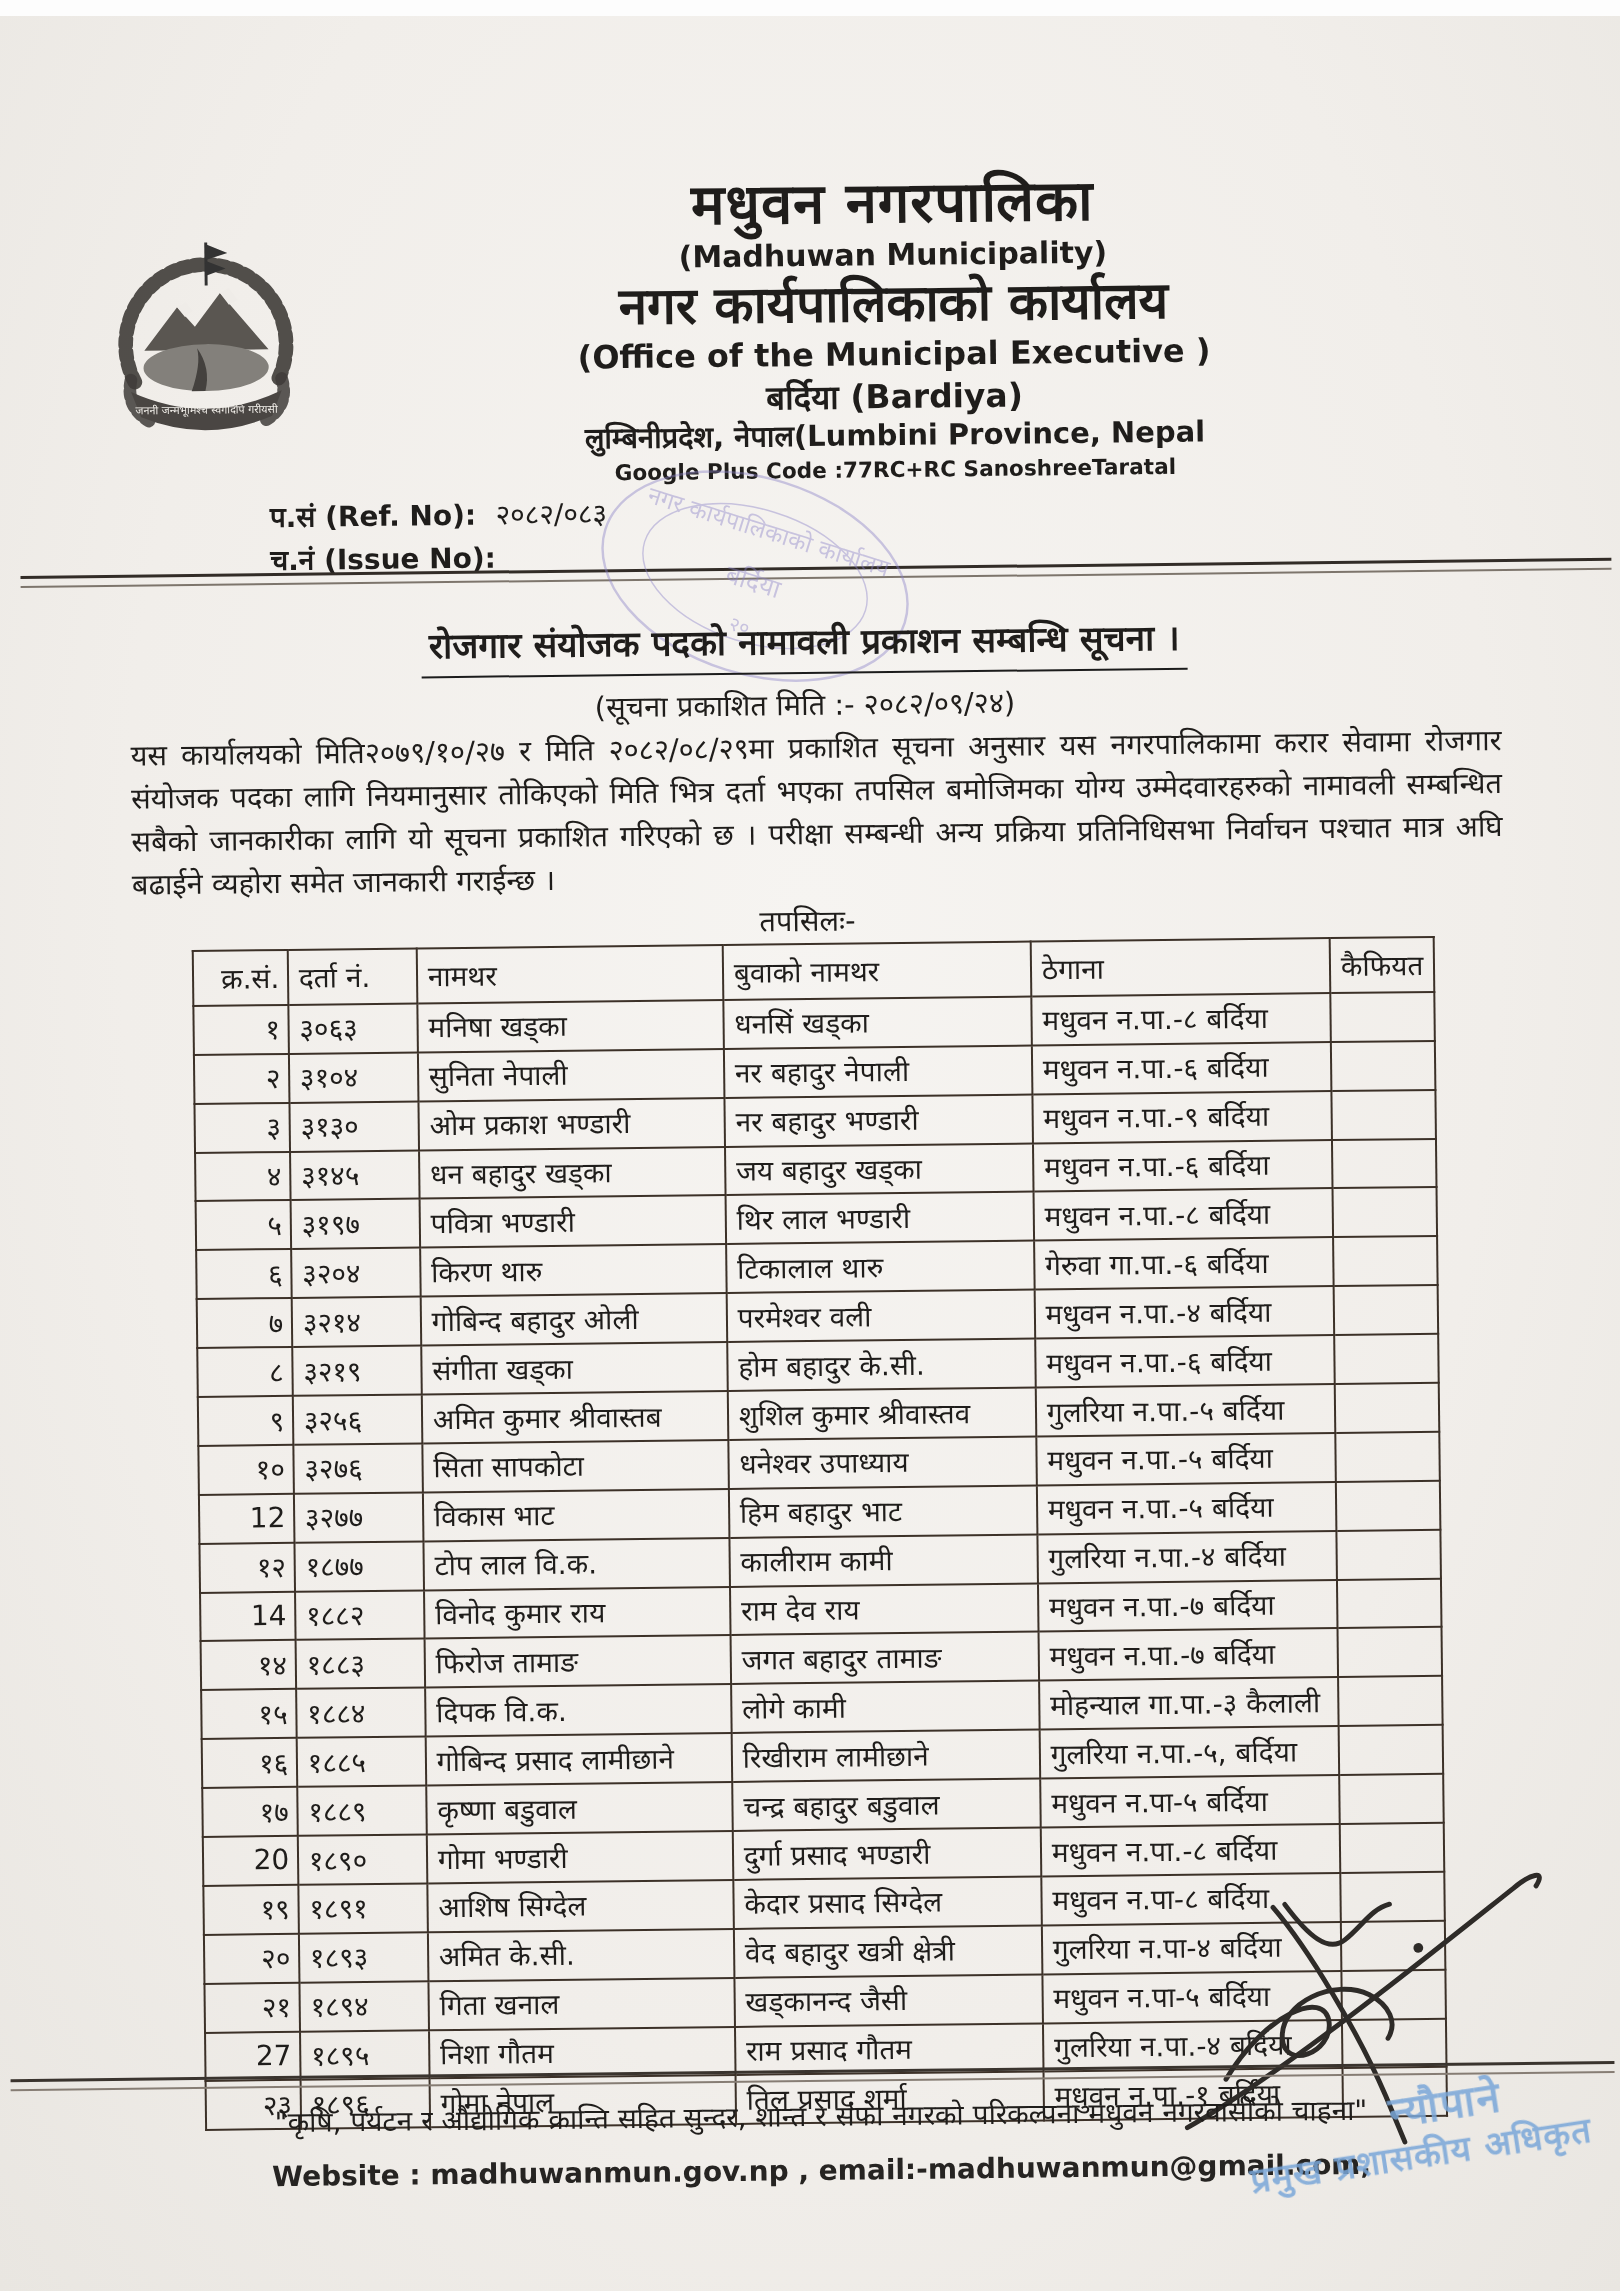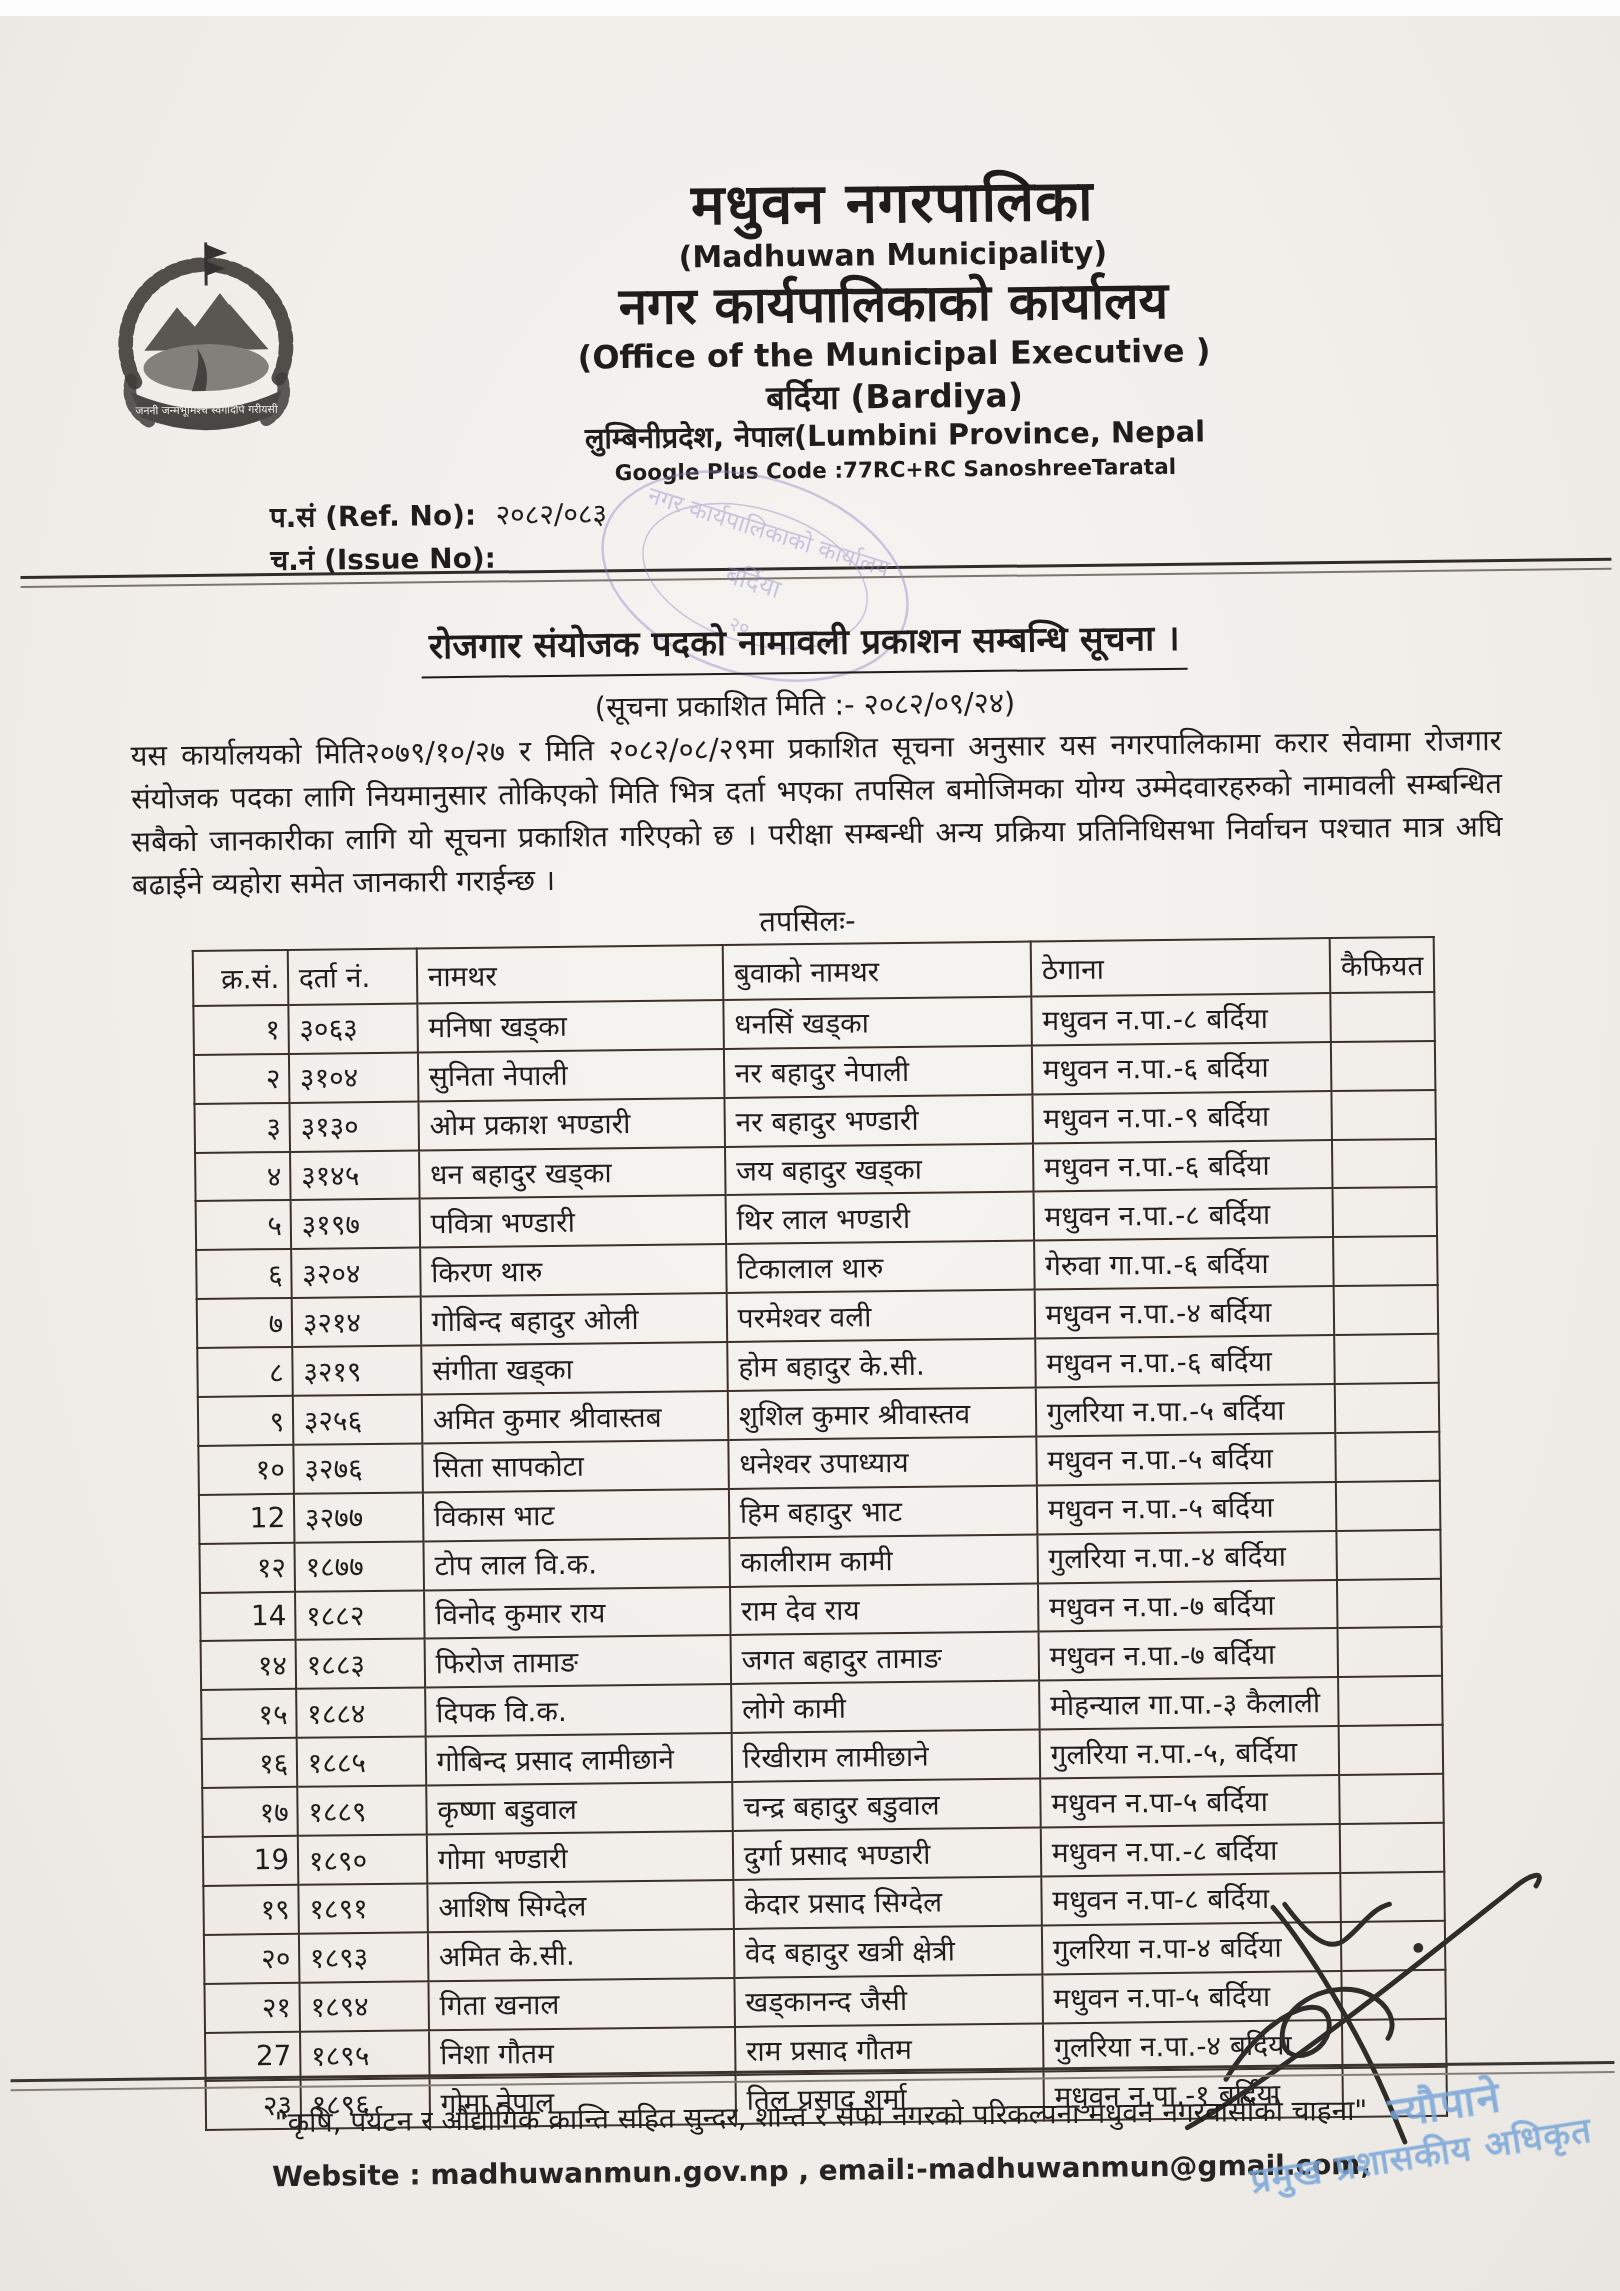--- a/index.html
+++ b/index.html
@@ -286,21 +286,21 @@
           </tr>
           <tr>
             <td>१७</td>
             <td>१८८९</td>
             <td>कृष्णा बडुवाल</td>
             <td>चन्द्र बहादुर बडुवाल</td>
             <td>मधुवन न.पा-५ बर्दिया</td>
             <td></td>
           </tr>
           <tr>
-            <td>19</td>
+            <td>20</td>
             <td>१८९०</td>
             <td>गोमा भण्डारी</td>
             <td>दुर्गा प्रसाद भण्डारी</td>
             <td>मधुवन न.पा.-८ बर्दिया</td>
             <td></td>
           </tr>
           <tr>
             <td>१९</td>
             <td>१८९१</td>
             <td>आशिष सिग्देल</td>

